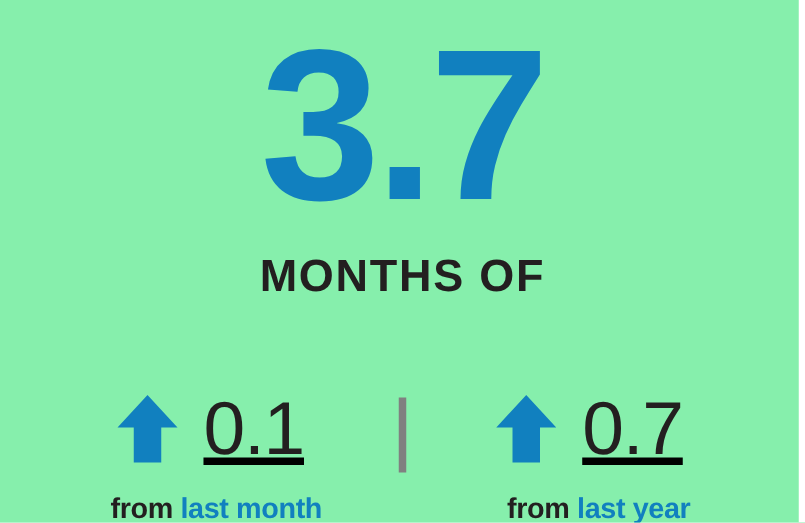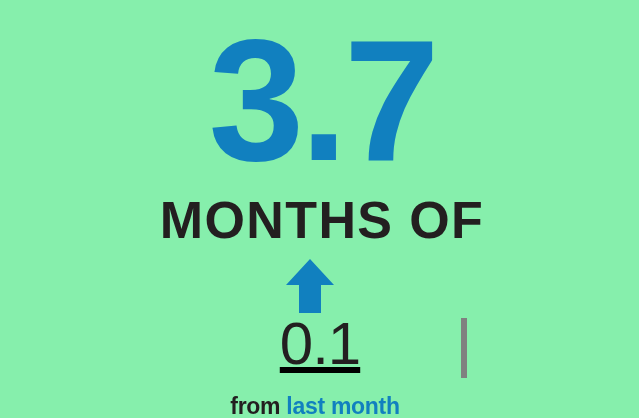--- a/index.html
+++ b/index.html
@@ -38,21 +38,21 @@
 
   
   .headline {
     position: absolute;
     top: 200px;
     left: 0;
     width: 644px;
     text-align: center;
     color: #231f20;
     font-weight: bold;
-    font-size: 52px;
+    font-size: 36px;
     line-height: 41px;
     letter-spacing: 1.4px;
     white-space: nowrap;
   }
   .headline .line {
     display: block;
   }
 
   
   .compare-row {
@@ -68,23 +68,23 @@
   }
 
   .stat {
     width: 284px;
     height: 96px;
     position: relative;
   }
 
   .stat-top {
     display: flex;
-    flex-direction: column;
+    flex-direction: row;
     align-items: center;
-    justify-content: flex-end;
+    justify-content: center;
     height: 62px;
     text-decoration: underline;
   }
 
   .arrow {
     width: 50px;
     height: 56px;
     flex: 0 0 auto;
     display: block;
   }
@@ -157,15 +157,27 @@
         <span class="stat-number">0.1</span>
       </div>
       <div class="stat-caption">
         <span class="from">from</span>
         <span class="period">last month</span>
       </div>
     </div>
 
     <div class="divider"></div>
 
+    <div class="stat stat-right">
+      <div class="stat-top">
+        <svg class="arrow" viewBox="0 0 50 56" aria-hidden="true">
+          <polygon points="25,1 49,27 36,27 36,55 14,55 14,27 1,27" fill="#1180bf"></polygon>
+        </svg>
+        <span class="stat-number">0.7</span>
+      </div>
+      <div class="stat-caption">
+        <span class="from">from</span>
+        <span class="period">last year</span>
+      </div>
+    </div>
 
   </div>
 </div>
 
 </body></html>

